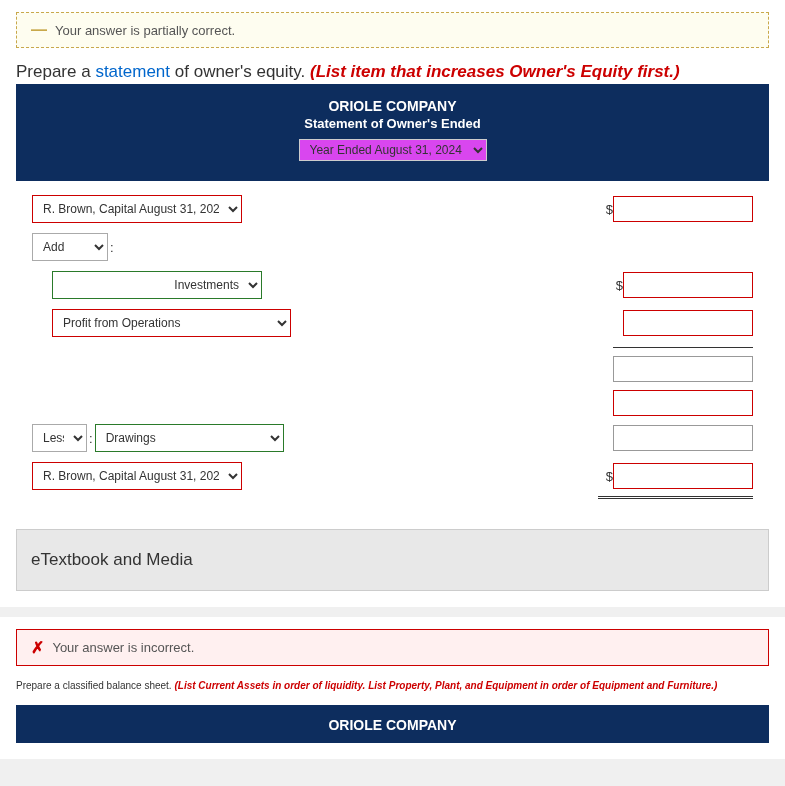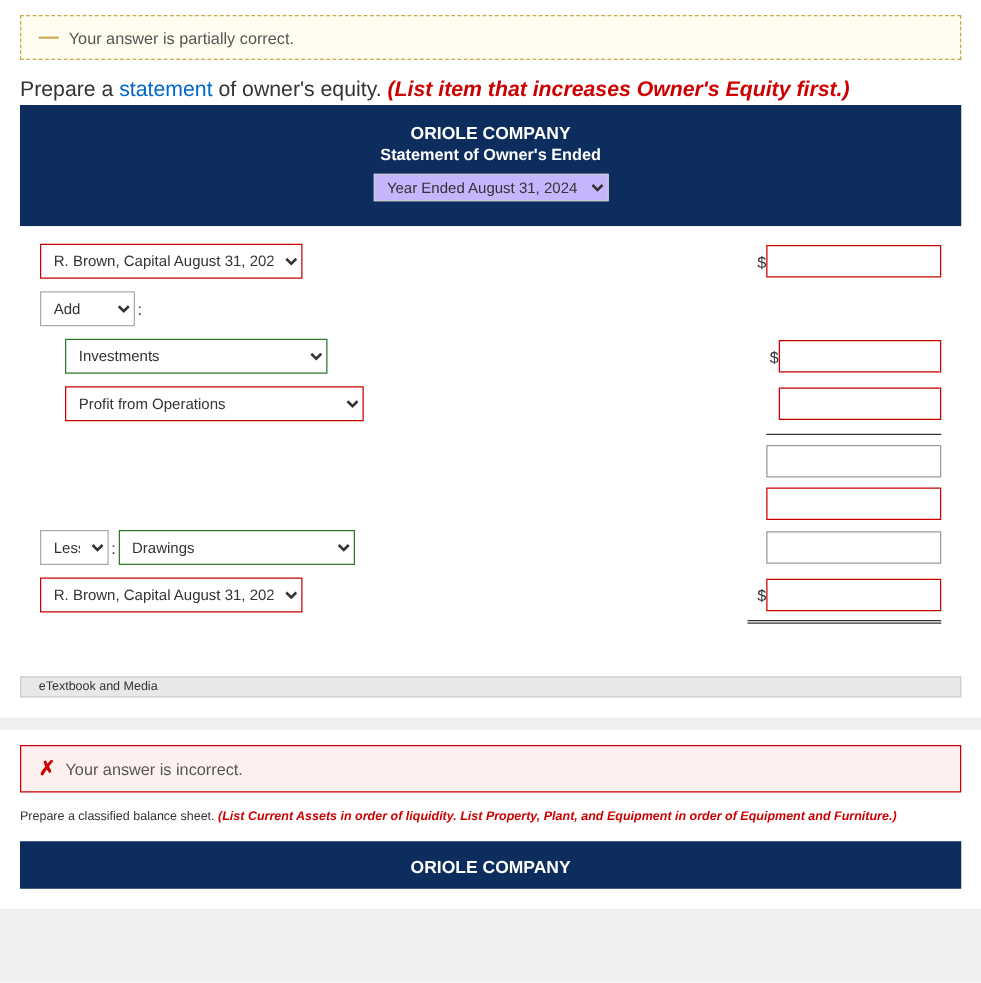--- a/index.html
+++ b/index.html
@@ -71,21 +71,21 @@
     }
     .statement-period-row {
       display: flex;
       justify-content: center;
       margin-bottom: 4px;
     }
     .statement-period-select {
       font-size: 12px;
       padding: 2px 6px;
       border: 1px solid #ccc;
-      background: #c4b5fd;
+      background: #d946ef;
       color: #333;
       cursor: pointer;
     }
 
     
     .form-area {
       background: #fff;
       padding: 14px 16px;
       margin-top: 0;
     }
@@ -119,20 +119,21 @@
       color: #333;
     }
     .label-capital {
       width: 210px;
     }
     .label-add {
       width: 76px;
     }
     .label-investments {
       width: 210px;
+      text-align: right;
     }
     .label-profit {
       width: 239px;
     }
     .label-less {
       width: 55px;
     }
     .label-drawings {
       width: 189px;
     }
@@ -157,23 +158,23 @@
     }
 
     .row-indent {
       padding-left: 20px;
     }
 
     
     .etextbook-bar {
       background: #e8e8e8;
       border: 1px solid #ccc;
-      padding: 2px 14px;
-      font-size: 10px;
-      margin-top: 22px;
+      padding: 20px 14px;
+      font-size: 17px;
+      margin-top: 10px;
     }
 
     
     .section-2 {
       background: #fff;
       padding: 12px 16px 16px;
     }
     .alert-incorrect {
       border: 1.5px solid #cc0000;
       background: #fff0f0;

